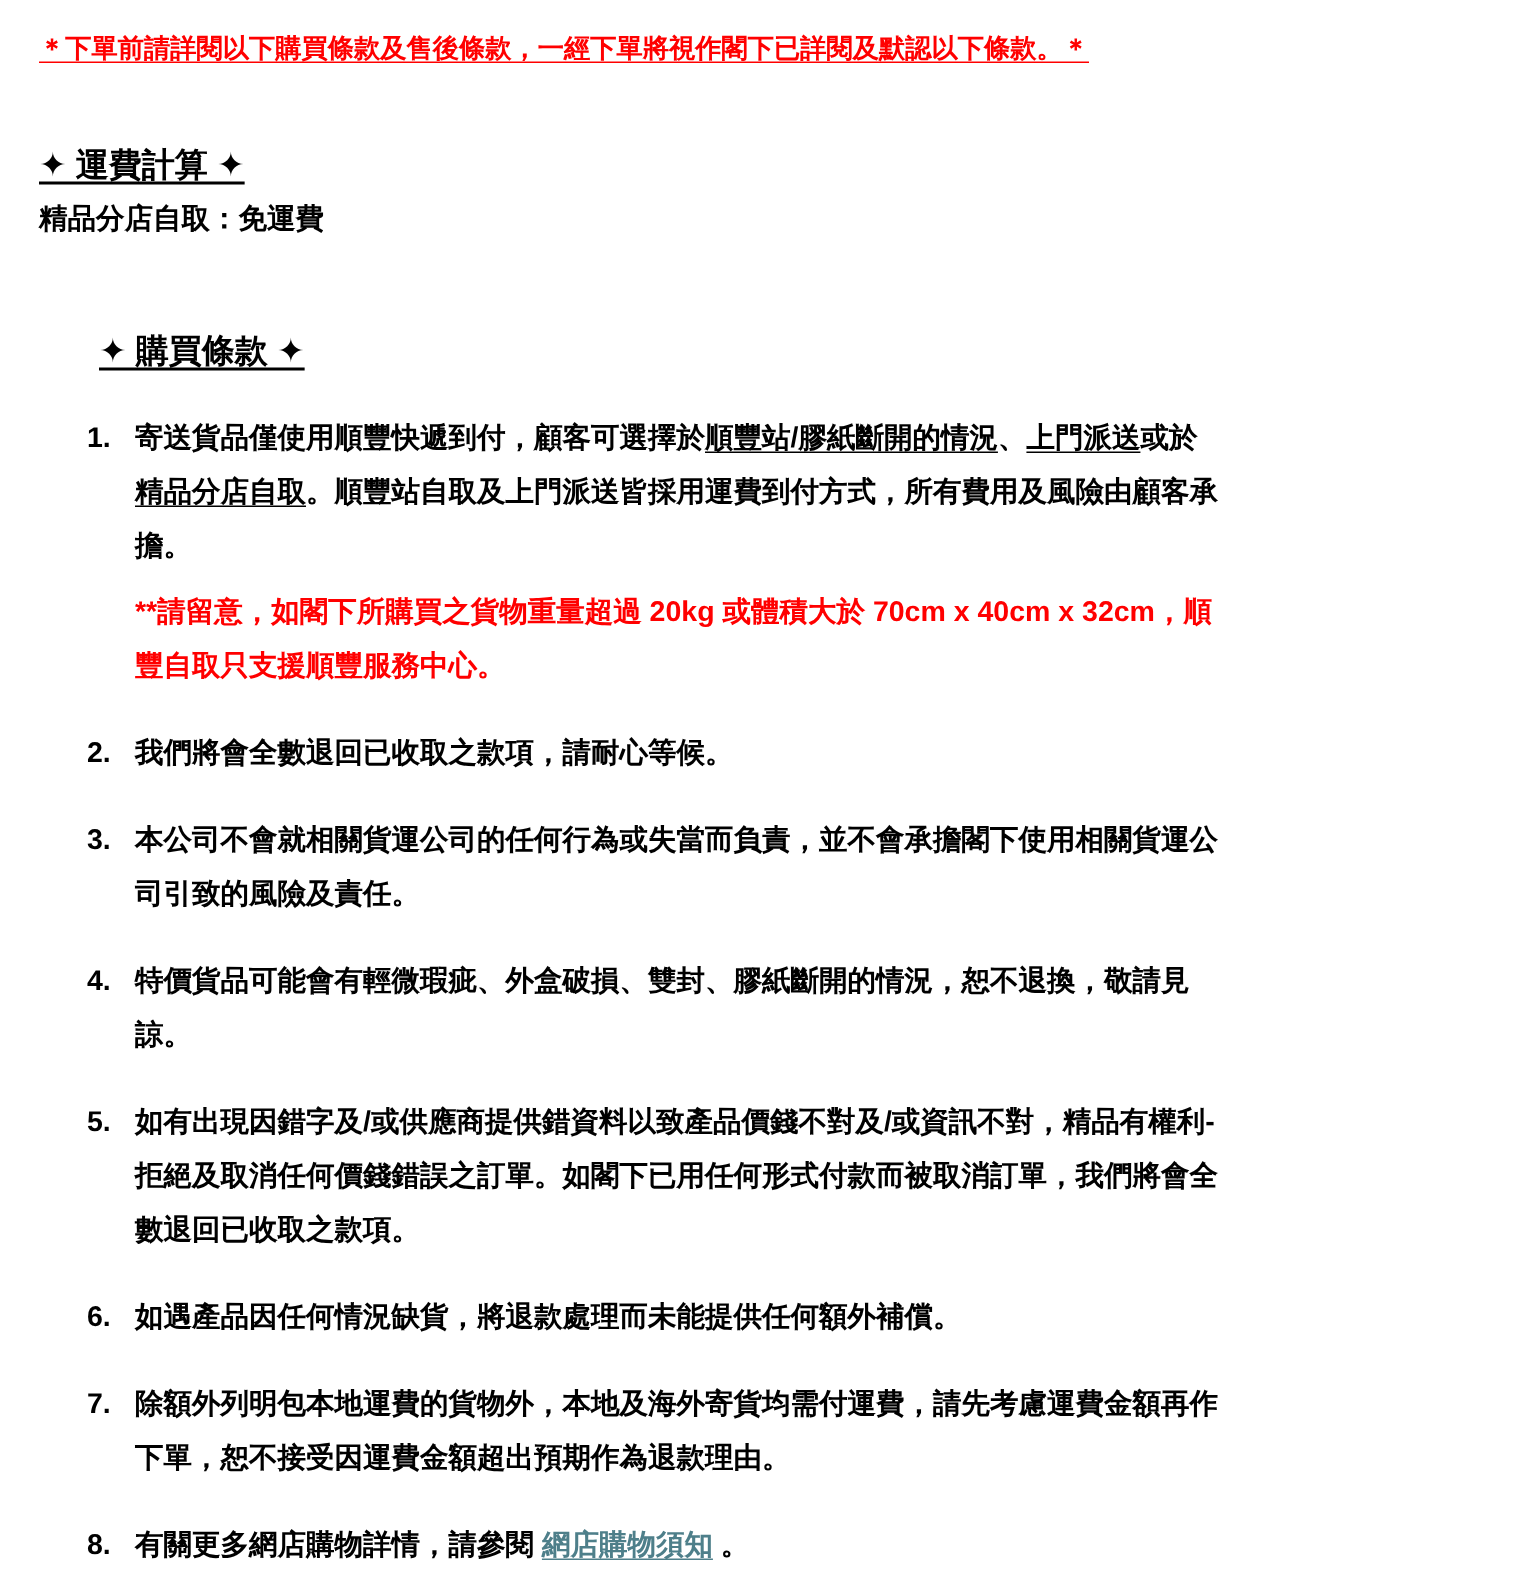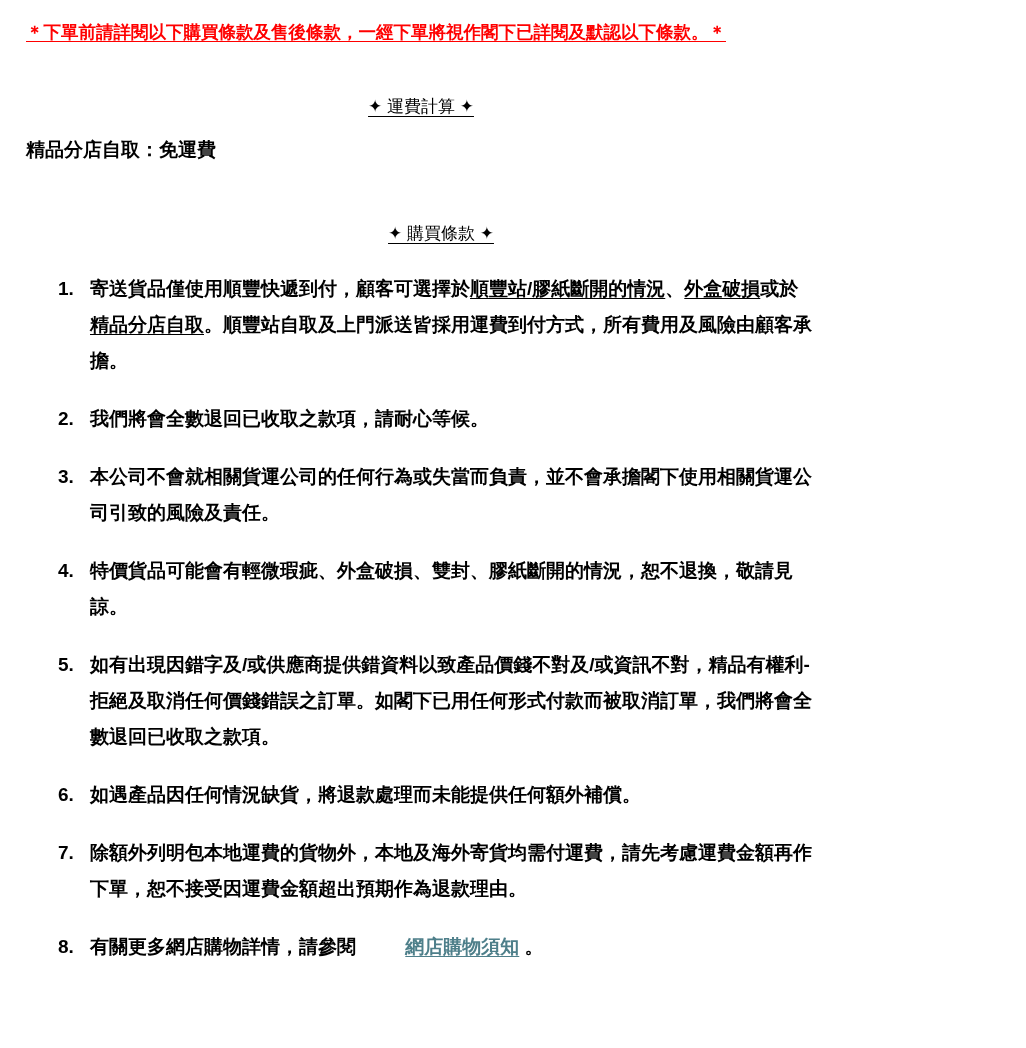--- a/index.html
+++ b/index.html
@@ -15,31 +15,30 @@
   .notice {
     color: #ff0000;
     font-size: 17.5px;
     line-height: 1.4;
     text-decoration: underline;
     text-underline-offset: 3px;
     margin: 6px 0 0 0;
   }
 
   .section-heading {
-    font-size: 17px;
-    font-weight: 400;
+    font-size: 22px;
+    font-weight: 700;
     margin: 50px 0 0 0;
     text-decoration: underline;
     text-underline-offset: 4px;
-    text-align: center;
   }
   .section-heading.second { margin-top: 58px; margin-left: 40px; }
 
   .shipping-line { font-size: 19px; margin: 30px 0 0 0; line-height: 1.5; }
-  .shipping-line.pickup { margin-top: 18px; }
+  .shipping-line.pickup { margin-top: 8px; }
   .cod-value { color: #ff0000; font-size: 29px; margin-left: 4px; }
 
   .terms-list { margin-top: 26px; padding-left: 32px; }
   .term-item {
     display: flex;
     margin-top: 22px;
     font-size: 19px;
     line-height: 36px;
   }
   .term-item:first-child { margin-top: 0; }
@@ -47,21 +46,20 @@
   .term-body { flex: 1 1 auto; }
   .term-para { margin: 0; }
   .term-para.warning { color: #ff0000; margin-top: 8px; }
 
   .u { text-decoration: underline; text-underline-offset: 3px; }
   .link {
     color: #4e7f8a;
     text-decoration: underline;
     text-underline-offset: 3px;
     cursor: pointer;
-    margin-left: 44px;
   }
 </style>
 </head>
 <body>
 
 <div class="page">
 
   <p class="notice">＊下單前請詳閱以下購買條款及售後條款，一經下單將視作閣下已詳閱及默認以下條款。＊</p>
 
   <h2 class="section-heading">✦ 運費計算 ✦</h2>
@@ -70,22 +68,23 @@
   <p class="shipping-line pickup">精品分店自取：免運費</p>
 
   <h2 class="section-heading second">✦ 購買條款 ✦</h2>
 
   <div class="terms-list">
 
     <div class="term-item">
       <span class="term-num">1.</span>
       <div class="term-body">
         <p class="term-para">
-          <span>寄送貨品僅使用順豐快遞到付，顧客可選擇於</span><span class="u">順豐站/膠紙斷開的情況</span><span>、</span><span class="u">外盒破損</span><span>或於</span><span class="u">精品分店自取</span><span>。順豐站自取及上門派送皆採用運費到付方式，所有費用及風險由顧客承擔。</span>
+          <span>寄送貨品僅使用順豐快遞到付，顧客可選擇於</span><span class="u">順豐站/膠紙斷開的情況</span><span>、</span><span class="u">上門派送</span><span>或於</span><span class="u">精品分店自取</span><span>。順豐站自取及上門派送皆採用運費到付方式，所有費用及風險由顧客承擔。</span>
         </p>
+        <p class="term-para warning">**請留意，如閣下所購買之貨物重量超過 20kg 或體積大於 70cm x 40cm x 32cm，順豐自取只支援順豐服務中心。</p>
       </div>
     </div>
 
     <div class="term-item">
       <span class="term-num">2.</span>
       <div class="term-body">
         <p class="term-para">我們將會全數退回已收取之款項，請耐心等候。</p>
       </div>
     </div>
 

